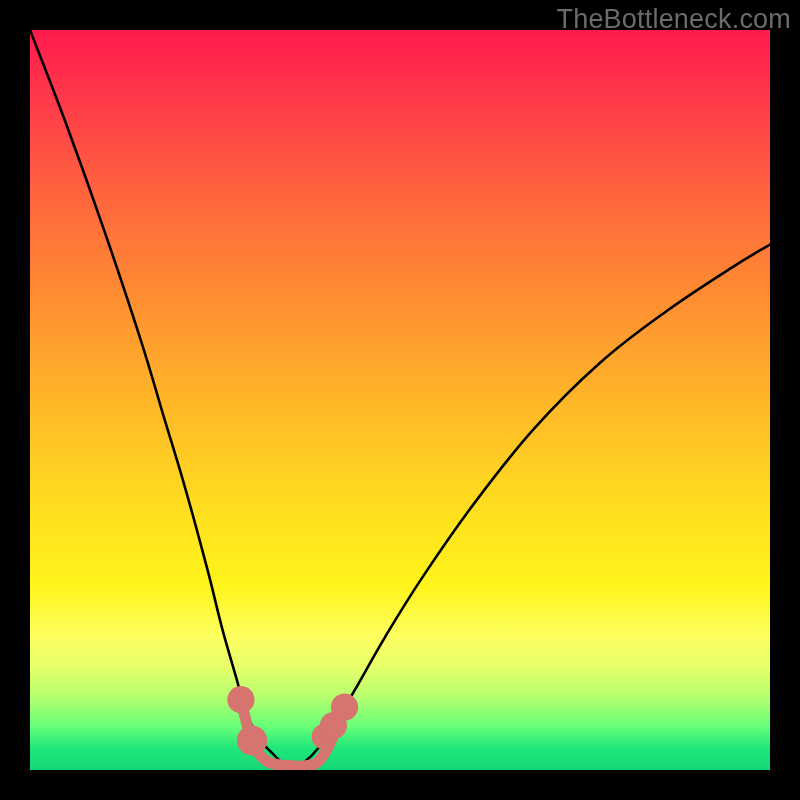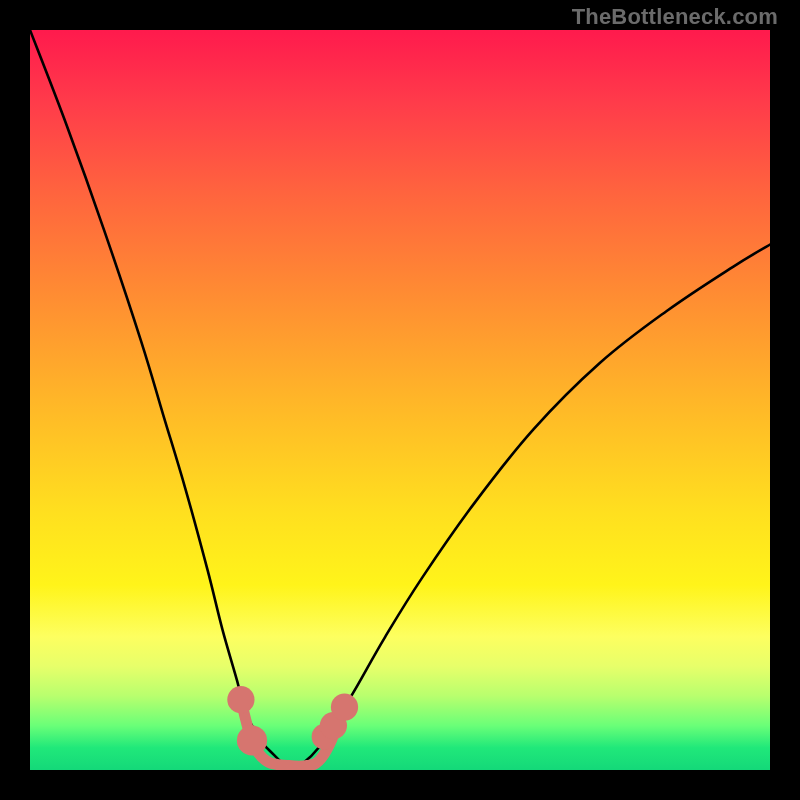--- a/index.html
+++ b/index.html
@@ -36,24 +36,24 @@
       #e7ff6a 86%,
       #b8ff6e 90%,
       #6aff78 94%,
       #20e87a 97%,
       #14d879 100%
     );
   }
   .watermark {
     position: absolute;
     top: 4px;
-    right: 22px;
+    right: 9px;
     font-family: Arial, Helvetica, sans-serif;
-    font-size: 22px;
-    font-weight: 700;
+    font-size: 27px;
+    font-weight: 400;
     color: #6b6b6b;
     letter-spacing: 0.2px;
     pointer-events: none;
   }
   svg.overlay {
     position: absolute;
     left: 0;
     top: 0;
     width: 740px;
     height: 740px;

